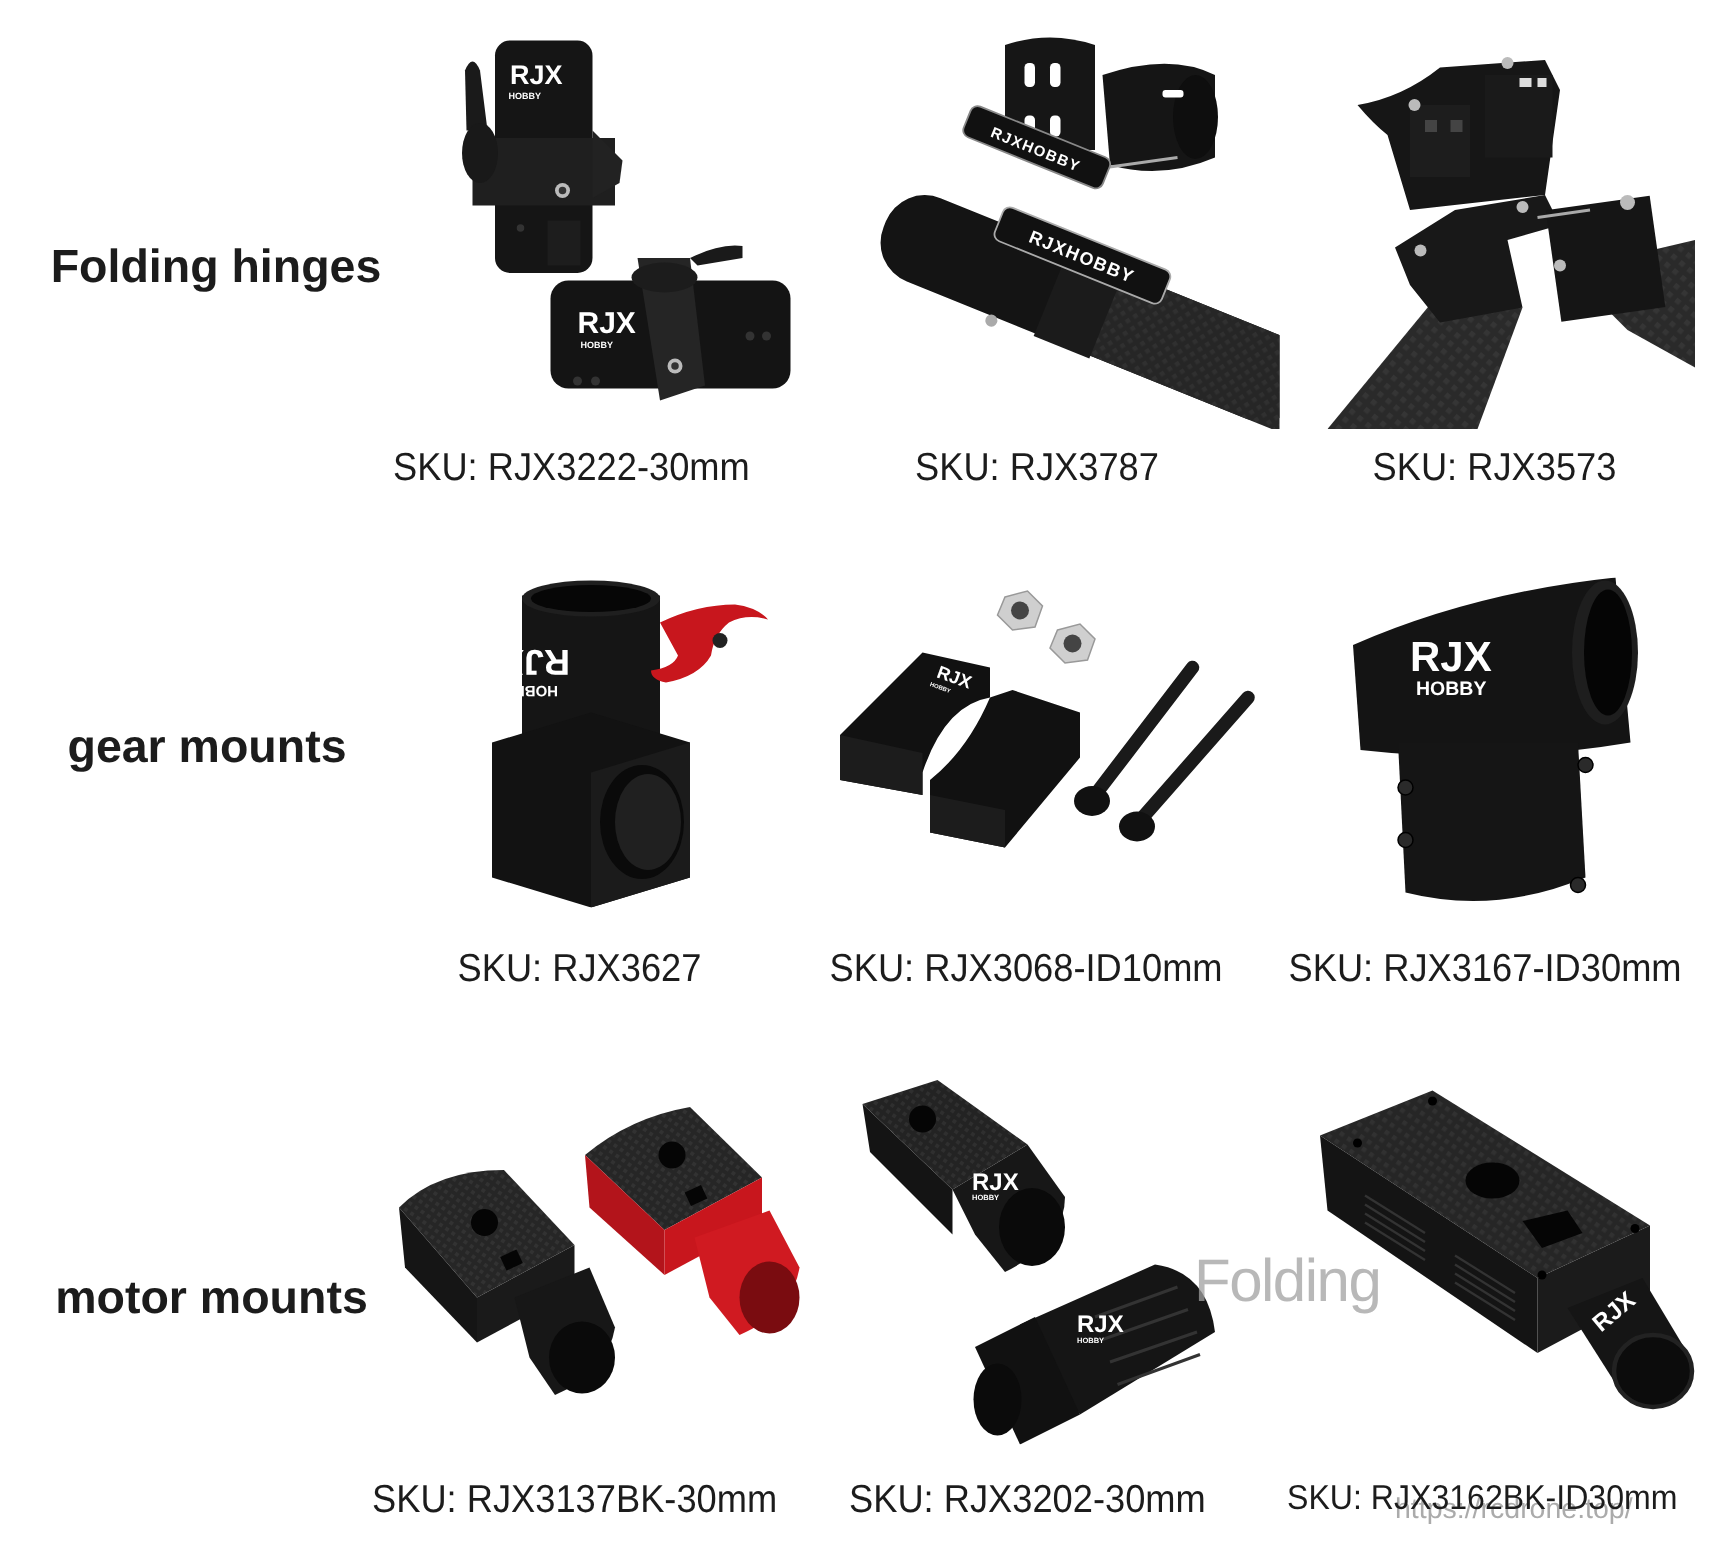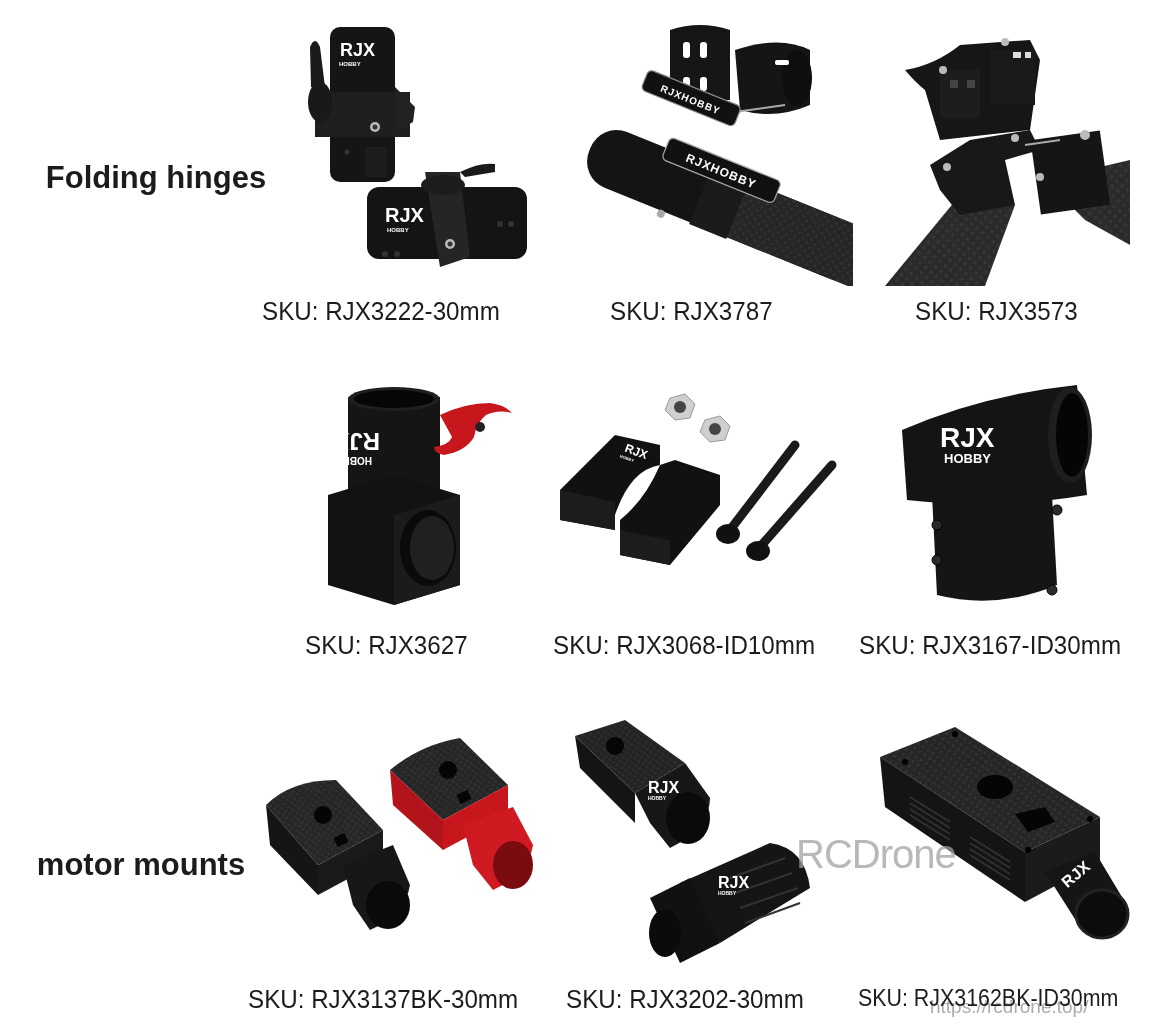--- a/index.html
+++ b/index.html
@@ -13,22 +13,23 @@
   .product svg { width:100%; height:100%; display:block; }
   .watermark { position:absolute; font-size:40px; color:rgba(160,160,160,0.75);
                font-family:"Liberation Sans", sans-serif; letter-spacing:-1px; }
   .watermark-url { position:absolute; font-size:19px; color:rgba(150,150,150,0.8);
                    font-family:"Liberation Sans", sans-serif; }
   .logo-txt { font-family:"Liberation Sans", sans-serif; font-weight:bold; fill:#ffffff; }
 </style>
 </head>
 <body>
 
-<div class="row-label" style="left:16px; top:158px; width:280px;text-align:center;">Folding hinges</div>
+<div class="row-label" style="left:4px; top:158px; width:280px;text-align:center;">Folding hinges</div>
 <div class="row-label" style="left:0; top:478px; width:276px;">
+  <div>gear mounts</div>
 </div>
 <div class="row-label" style="left:3px; top:845px; width:276px;">motor mounts</div>
 
 <div class="product" style="left:295px; top:22px; width:240px; height:250px;">
   <svg viewBox="0 0 240 250">
 
     <rect x="35" y="5" width="65" height="155" rx="10" fill="#151515"></rect>
     <rect x="20" y="70" width="95" height="45" fill="#1f1f1f"></rect>
     <path d="M100 65 L120 85 L118 100 L100 110 Z" fill="#222"></path>
     <path d="M15 25 q5 -12 10 0 l5 40 l-14 0 z" fill="#1a1a1a"></path>
@@ -266,18 +267,18 @@
     <circle cx="25" cy="40" r="3" fill="#000"></circle>
       <circle cx="75" cy="12" r="3" fill="#000"></circle>
     <circle cx="148" cy="128" r="3" fill="#000"></circle>
       <circle cx="210" cy="97" r="3" fill="#000"></circle>
     <path d="M165 150 L215 130 L245 180 L200 205 Z" fill="#151515"></path>
     <ellipse cx="222" cy="192" rx="26" ry="24" fill="#0c0c0c" stroke="#222" stroke-width="3"></ellipse>
     <text x="185" y="160" class="logo-txt" font-size="16" transform="rotate(-40 195 160)">RJX</text>
   </svg>
 </div>
 
-<div class="watermark" style="left:796px; top:832px;">RCDrone</div>
+<div class="watermark" style="left:796px; top:832px;">Folding</div>
 <div class="watermark-url" style="left:930px; top:996px;">https://rcdrone.top/</div>
 
 <div class="sku" style="left:248px; top:984px;">SKU: RJX3137BK-30mm</div>
 <div class="sku" style="left:566px; top:984px;">SKU: RJX3202-30mm</div>
 <div class="sku" style="left:858px; top:983px; font-size:23px;">SKU: RJX3162BK-ID30mm</div>
 
 </body></html>

